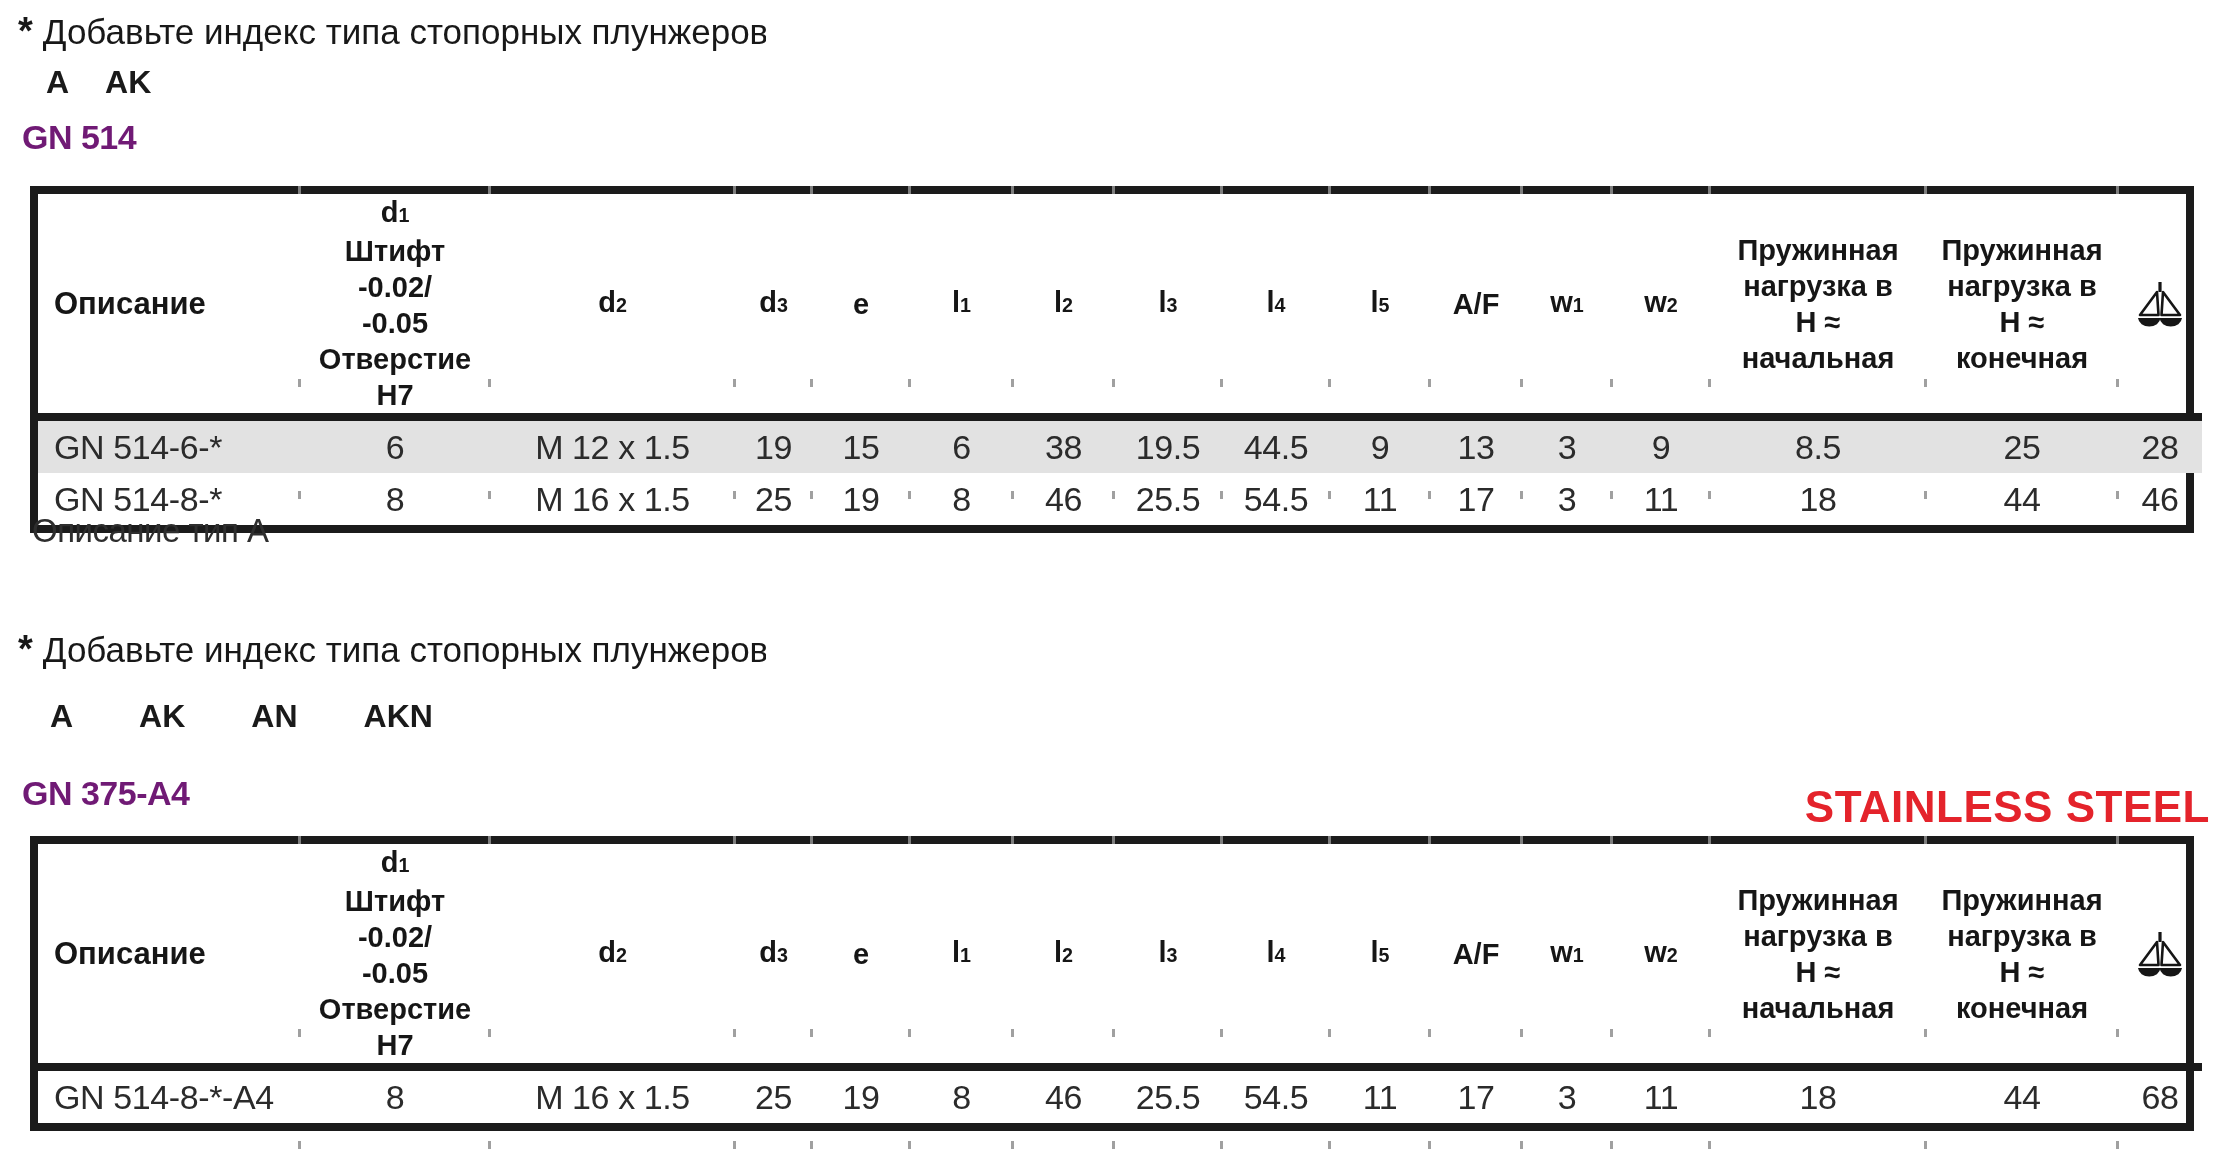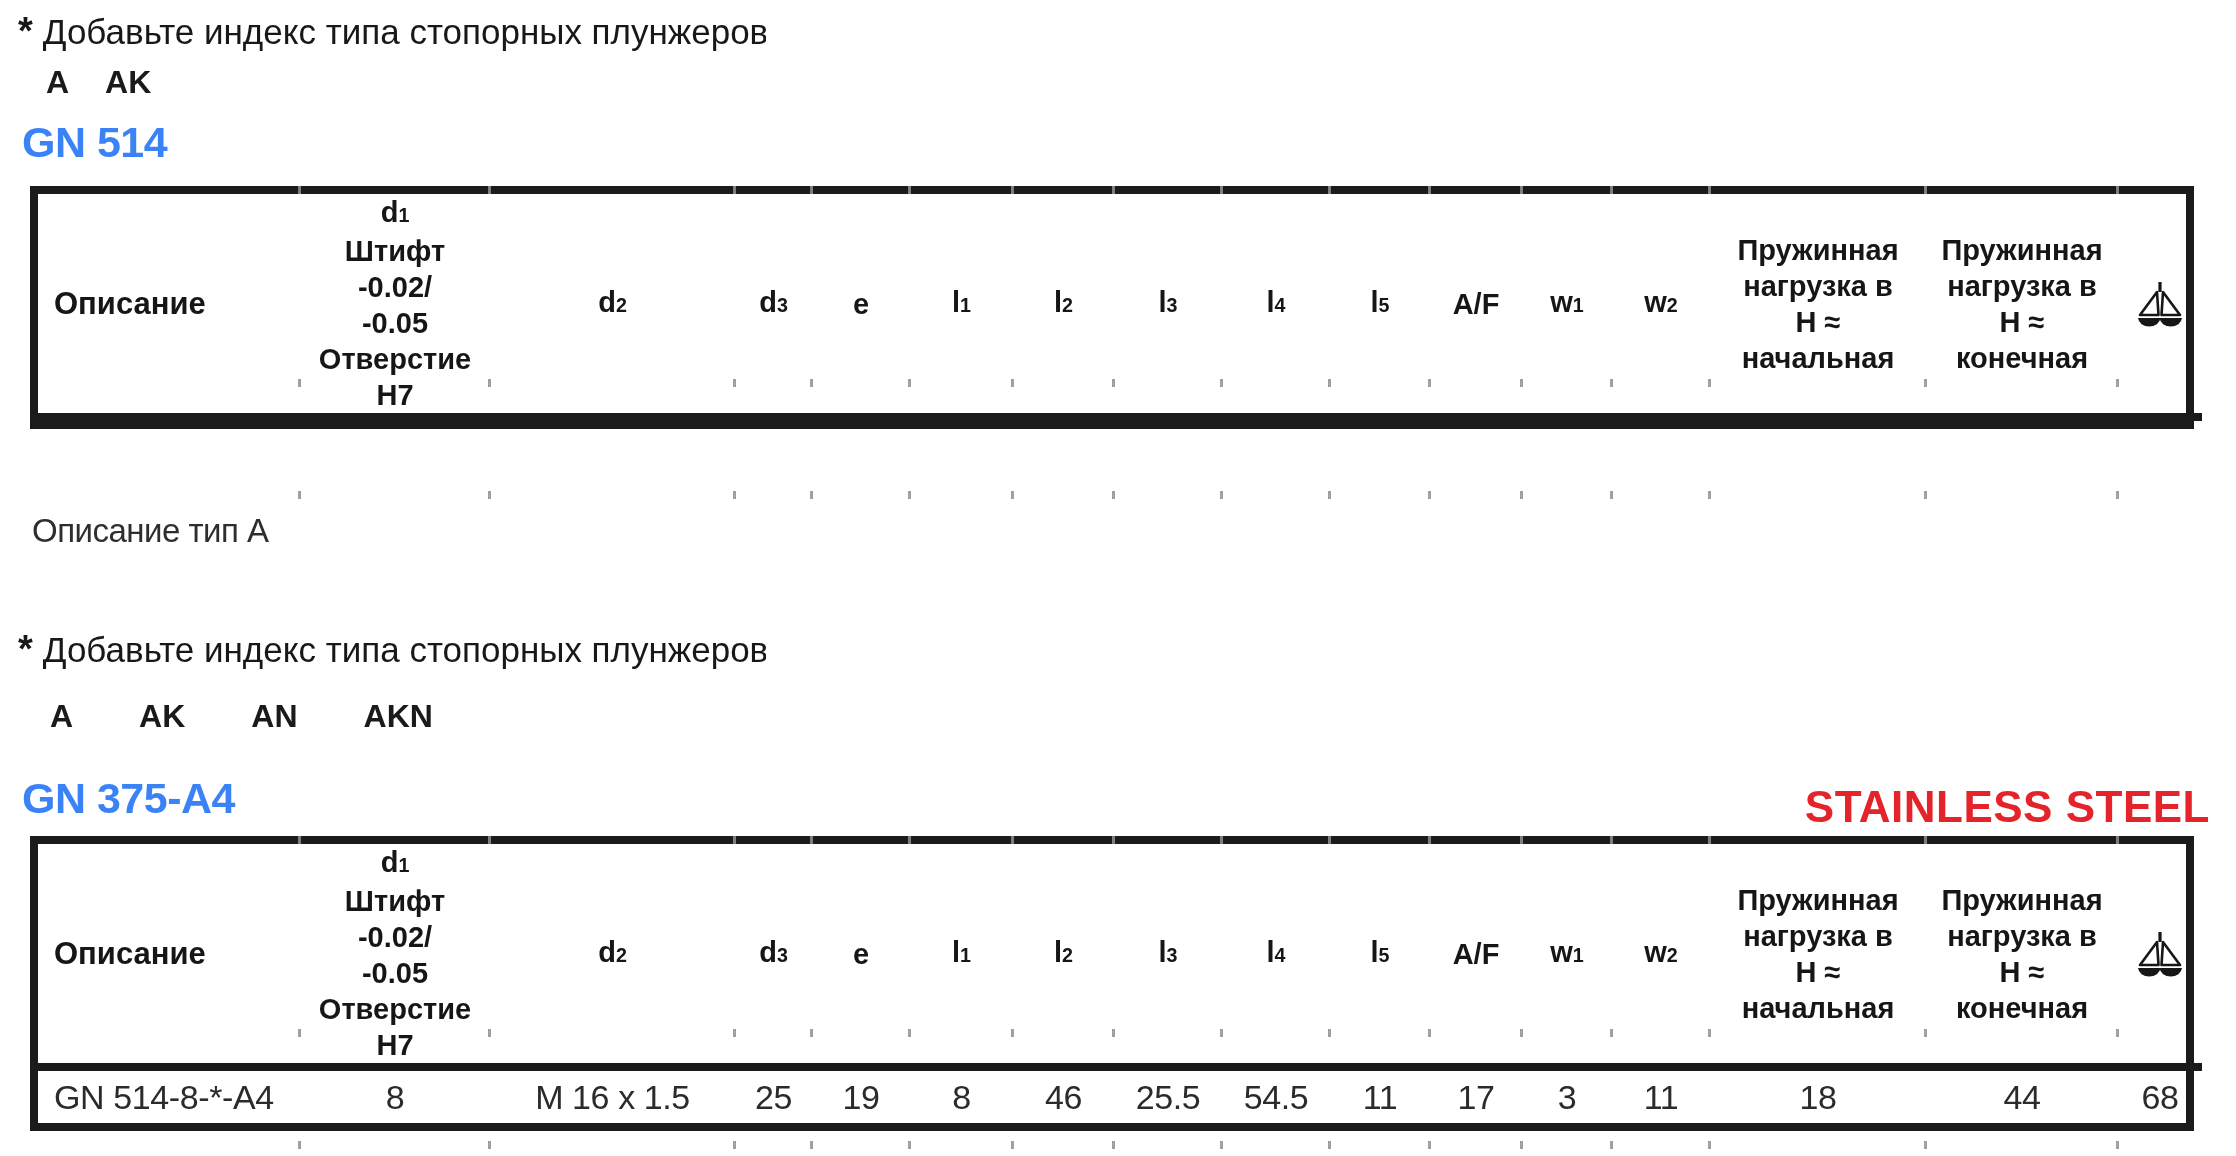--- a/index.html
+++ b/index.html
@@ -14,21 +14,21 @@
   .note .star{font-weight:700;font-size:38px;margin-right:10px;}
   .note-1{left:18px;top:4px;}
   .note-2{left:18px;top:622px;}
 
   
   .types{position:absolute;display:flex;font-weight:700;font-size:32px;color:#1a1a1a;}
   .types-1{left:46px;top:64px;gap:36px;}
   .types-2{left:50px;top:698px;gap:66px;}
 
   
-  .sec-title{position:absolute;margin:0;font-size:43px;font-weight:700;letter-spacing:-0.5px;color:#3b82f6;}
+  .sec-title{position:absolute;margin:0;font-size:34px;font-weight:700;letter-spacing:-0.5px;color:#701a75;}
   .title-1{left:22px;top:118px;}
   .title-2{left:22px;top:774px;}
   .stainless{position:absolute;right:26px;top:782px;font-size:44px;font-weight:700;letter-spacing:0.5px;}
 
   
   .table-wrap{position:absolute;left:30px;width:2148px;border:8px solid #1b1b1b;background:#fff;}
   .tw1{top:186px;}
   .tw2{top:836px;}
   table{border-collapse:collapse;table-layout:fixed;width:2148px;}
   th{height:185px;vertical-align:middle;text-align:center;font-size:29px;font-weight:700;line-height:36px;
@@ -118,20 +118,56 @@
             <th><svg class="scales-svg" width="46" height="50" viewBox="0 0 46 50">
                 <line x1="23" y1="3" x2="23" y2="13" stroke="#161616" stroke-width="3.2"></line>
                 <polygon points="20,13 3,36 21.5,36" fill="none" stroke="#161616" stroke-width="2.6" stroke-linejoin="round"></polygon>
                 <polygon points="26,13 24.5,36 43,36" fill="none" stroke="#161616" stroke-width="2.6" stroke-linejoin="round"></polygon>
                 <path d="M1,39 a11.3,9.5 0 0 0 22.5,0 z" fill="#161616"></path>
                 <path d="M22.5,39 a11.3,9.5 0 0 0 22.5,0 z" fill="#161616"></path>
               </svg></th>
           </tr>
         </thead>
         <tbody>
+          <tr class="alt">
+            <td class="left">GN 514-6-*</td>
+            <td>6</td>
+            <td>M 12 x 1.5</td>
+            <td>19</td>
+            <td>15</td>
+            <td>6</td>
+            <td>38</td>
+            <td>19.5</td>
+            <td>44.5</td>
+            <td>9</td>
+            <td>13</td>
+            <td>3</td>
+            <td>9</td>
+            <td>8.5</td>
+            <td>25</td>
+            <td>28</td>
+          </tr>
+          <tr>
+            <td class="left">GN 514-8-*</td>
+            <td>8</td>
+            <td>M 16 x 1.5</td>
+            <td>25</td>
+            <td>19</td>
+            <td>8</td>
+            <td>46</td>
+            <td>25.5</td>
+            <td>54.5</td>
+            <td>11</td>
+            <td>17</td>
+            <td>3</td>
+            <td>11</td>
+            <td>18</td>
+            <td>44</td>
+            <td>46</td>
+          </tr>
         </tbody>
       </table>
   <div class="notch" style="left: 260px; top: -8px; height: 8px;"></div>
       <div class="notch" style="left: 260px; top: 185px; height: 8px;"></div>
       <div class="notch" style="left: 260px; top: 297px; height: 8px;"></div>
       <div class="notch" style="left: 450px; top: -8px; height: 8px;"></div>
       <div class="notch" style="left: 450px; top: 185px; height: 8px;"></div>
       <div class="notch" style="left: 450px; top: 297px; height: 8px;"></div>
       <div class="notch" style="left: 695px; top: -8px; height: 8px;"></div>
       <div class="notch" style="left: 695px; top: 185px; height: 8px;"></div>

